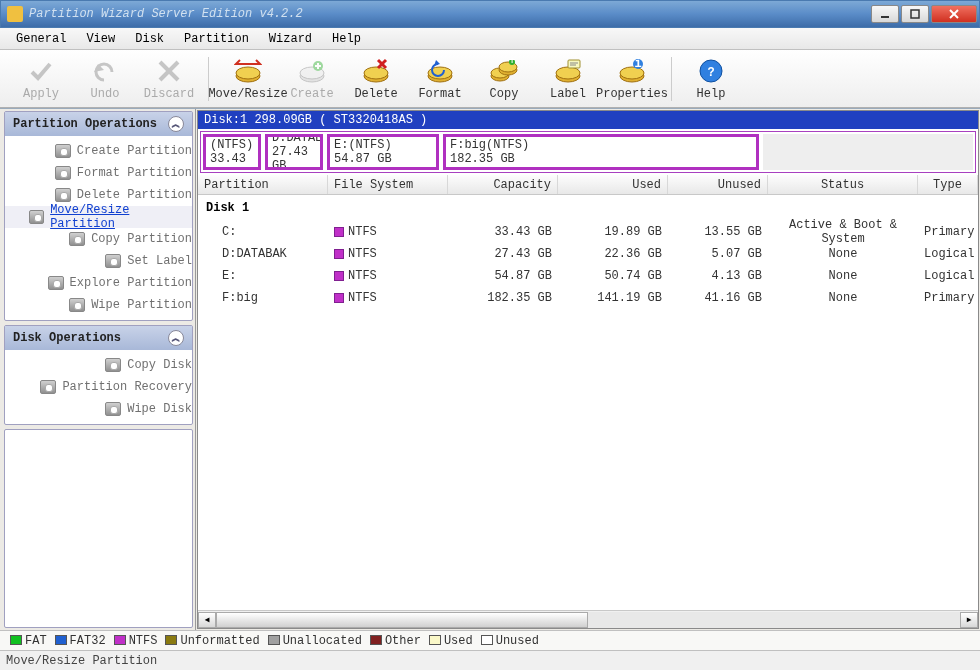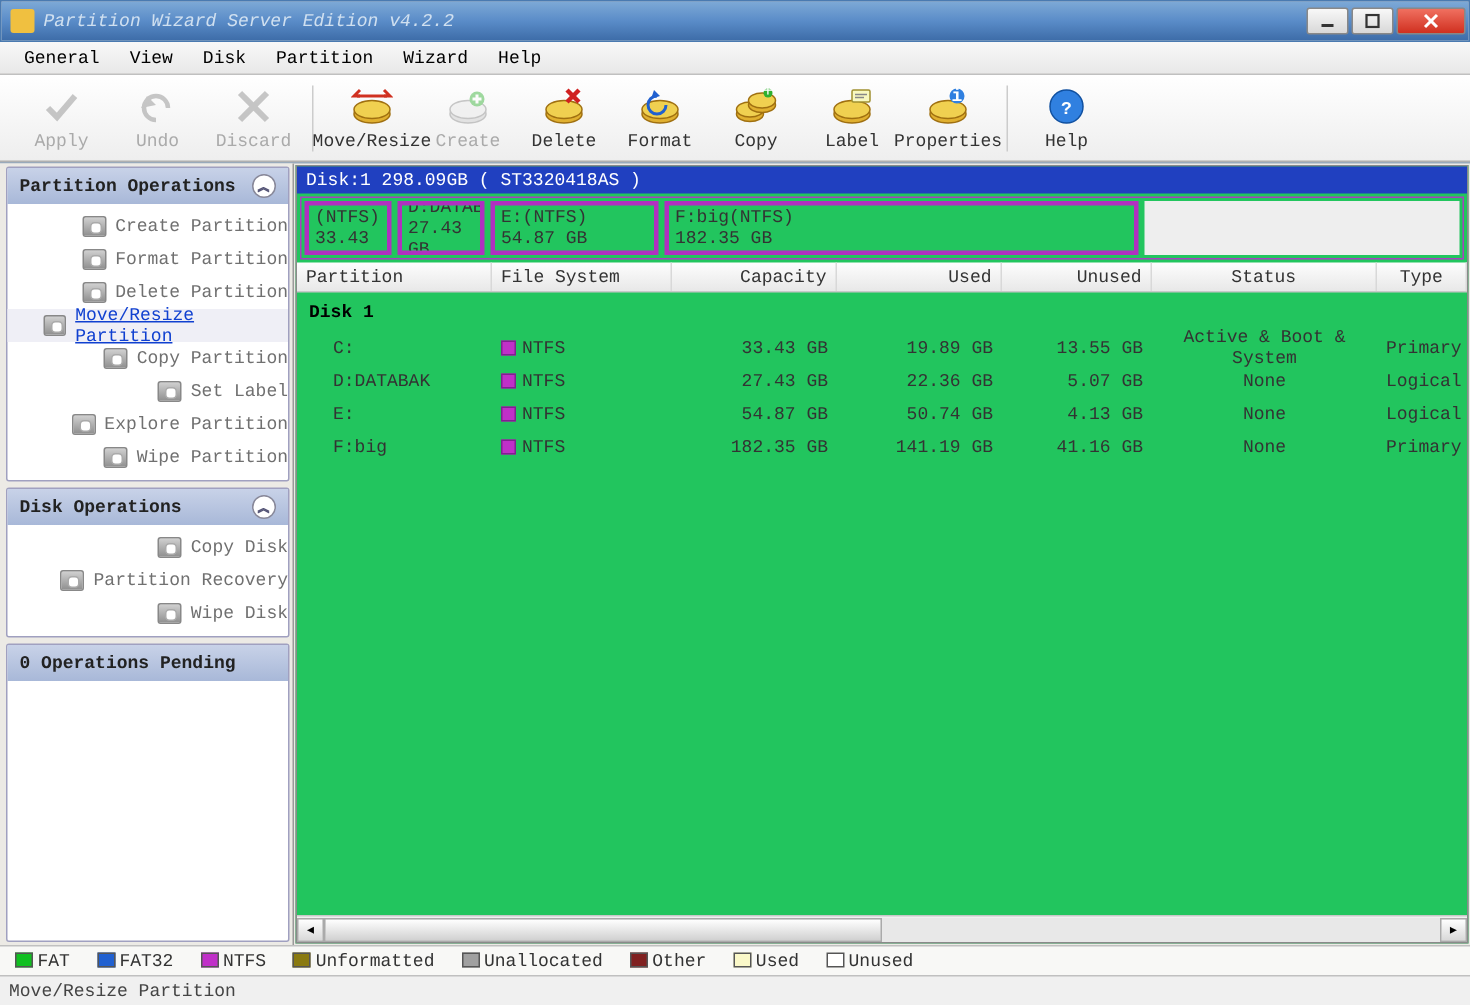--- a/index.html
+++ b/index.html
@@ -33,41 +33,41 @@
 .panel { border:1px solid #a0a0c0; background:#fff; border-radius:2px; }
 .panel-header { height:24px; background: linear-gradient(#c8d2e8,#a8b8d8); display:flex; align-items:center; padding:10px 8px; font-weight:bold; font-family:"Courier New",monospace; color:#222; }
 .panel-header .collapse { margin-left:auto; width:16px; height:16px; border:1px solid #889; border-radius:8px; background:#fff; display:flex; align-items:center; justify-content:center; cursor:pointer; font-size:9px; color:#557; }
 .panel-body { padding:4px 0; }
 .opitem { display:flex; align-items:center; height:22px; padding-left:24px; gap:6px; cursor:pointer; color:#707070; font-family:"Courier New",monospace;justify-content:flex-end; }
 .opitem.active { color:#1040d0; text-decoration:underline; background:#efeff6; }
 .opitem .opicon { width:16px; height:14px; position:relative; }
 .disk-ic { background: linear-gradient(#d0d0d0,#909090); border-radius:2px; border:1px solid #888; }
 .disk-ic::after { content:''; position:absolute; width:6px; height:6px; border-radius:3px; background:#fff; top:3px; left:4px; border:1px solid #aaa; }
 
-.rightpane { flex:1; background:#22c55e; display:flex; flex-direction:column; border:1px solid #8a8a8a; margin: 1px; }
+.rightpane { flex:1; background:#ffffff; display:flex; flex-direction:column; border:1px solid #8a8a8a; margin: 1px; }
 .diskbar { height:18px; background:#2040c0; color:#fff; padding-left:6px; display:flex; align-items:center; font-family:"Courier New",monospace; }
 .diskmap { height:42px; border:1px solid #a840c0; margin:2px; display:flex; gap:4px; padding:2px; }
 .partblock { border:3px solid #b030c0; display:flex; flex-direction:column; justify-content:center; padding:2px 4px; font-family:"Courier New",monospace; font-size:11px; color:#333; position:relative; overflow:hidden; }
 .partblock .used { position:absolute; top:0; left:0; bottom:0; background:#faf8c8; z-index:-1; }
 .partblock .rest { position:absolute; top:0; right:0; bottom:0; background:#fff; z-index:-1; }
 
 .gridhead { height:20px; background:linear-gradient(#fdfdfd,#e8e8e8); border-bottom:1px solid #c8c8c8; display:flex; font-family:"Courier New",monospace; color:#333; }
 .gridhead .col { padding:3px 6px; border-right:1px solid #d8d8d8; }
 .gridbody { flex:1; overflow:auto; }
 .diskgroup { padding:6px 8px; font-weight:bold; font-family:"Courier New",monospace; }
 .gridrow { display:flex; height:22px; align-items:center; font-family:"Courier New",monospace; color:#333; }
 .gridrow .cell { padding:0 6px; }
 .fsbox { width:10px; height:10px; display:inline-block; background:#c030c8; border:1px solid #802090; margin-right:4px; vertical-align:middle; }
 
 .hscroll { height:18px; background:#f0f0f0; border-top:1px solid #c8c8c8; display:flex; align-items:center; }
 .hscroll .arrow { width:18px; height:16px; background:linear-gradient(#fff,#d8d8d8); border:1px solid #aaa; display:flex; align-items:center; justify-content:center; cursor:pointer; }
 .hscroll .track { flex:1; height:16px; background:#e8e8e8; position:relative; }
 .hscroll .thumb { position:absolute; left:0; width:50%; height:100%; background:linear-gradient(#fff,#d0d0d0); border:1px solid #aaa; cursor:pointer; }
 
-.legend { height:20px; background:#f8f8f6; border-top:1px solid #c0c0c0; display:flex; align-items:center; gap:18px; padding-left:10px; font-family:"Courier New",monospace; color:#333; }
+.legend { height:20px; background:#f8f8f6; border-top:1px solid #c0c0c0; display:flex; align-items:center; gap:8px; padding-left:10px; font-family:"Courier New",monospace; color:#333; }
 .legend .sw { width:12px; height:10px; border:1px solid #555; display:inline-block; margin-right:3px; vertical-align:middle; }
 
 .status { height:20px; background:#f0f0f0; border-top:1px solid #c0c0c0; padding-left:6px; display:flex; align-items:center; font-family:"Courier New",monospace; color:#444; }
 
 
 .c-part { width:130px; }
 .c-fs { width:120px; }
 .c-cap { width:110px; text-align:right; }
 .c-used { width:110px; text-align:right; }
 .c-unused { width:100px; text-align:right; }
@@ -287,23 +287,20 @@
             <span class="opicon disk-ic"></span>
             <span>Partition Recovery</span>
           </div>
           <div class="opitem">
             <span class="opicon disk-ic"></span>
             <span>Wipe Disk</span>
           </div>
         </div>
     </div>
     <div class="panel" style="flex:1">
-      <div class="panel-header">
-        <span>0 Operations Pending</span>
-      </div>
       <div class="panel-body" style="height:100%"></div>
     </div>
   </div>
 
   <div class="rightpane">
     <div class="diskbar">Disk:1 298.09GB  ( ST3320418AS )</div>
     <div class="diskmap" id="diskmap">
         <div class="partblock" style="width: 58px;">
           <div class="used" style="width:60%"></div>
           <div class="rest" style="width:40%"></div>

